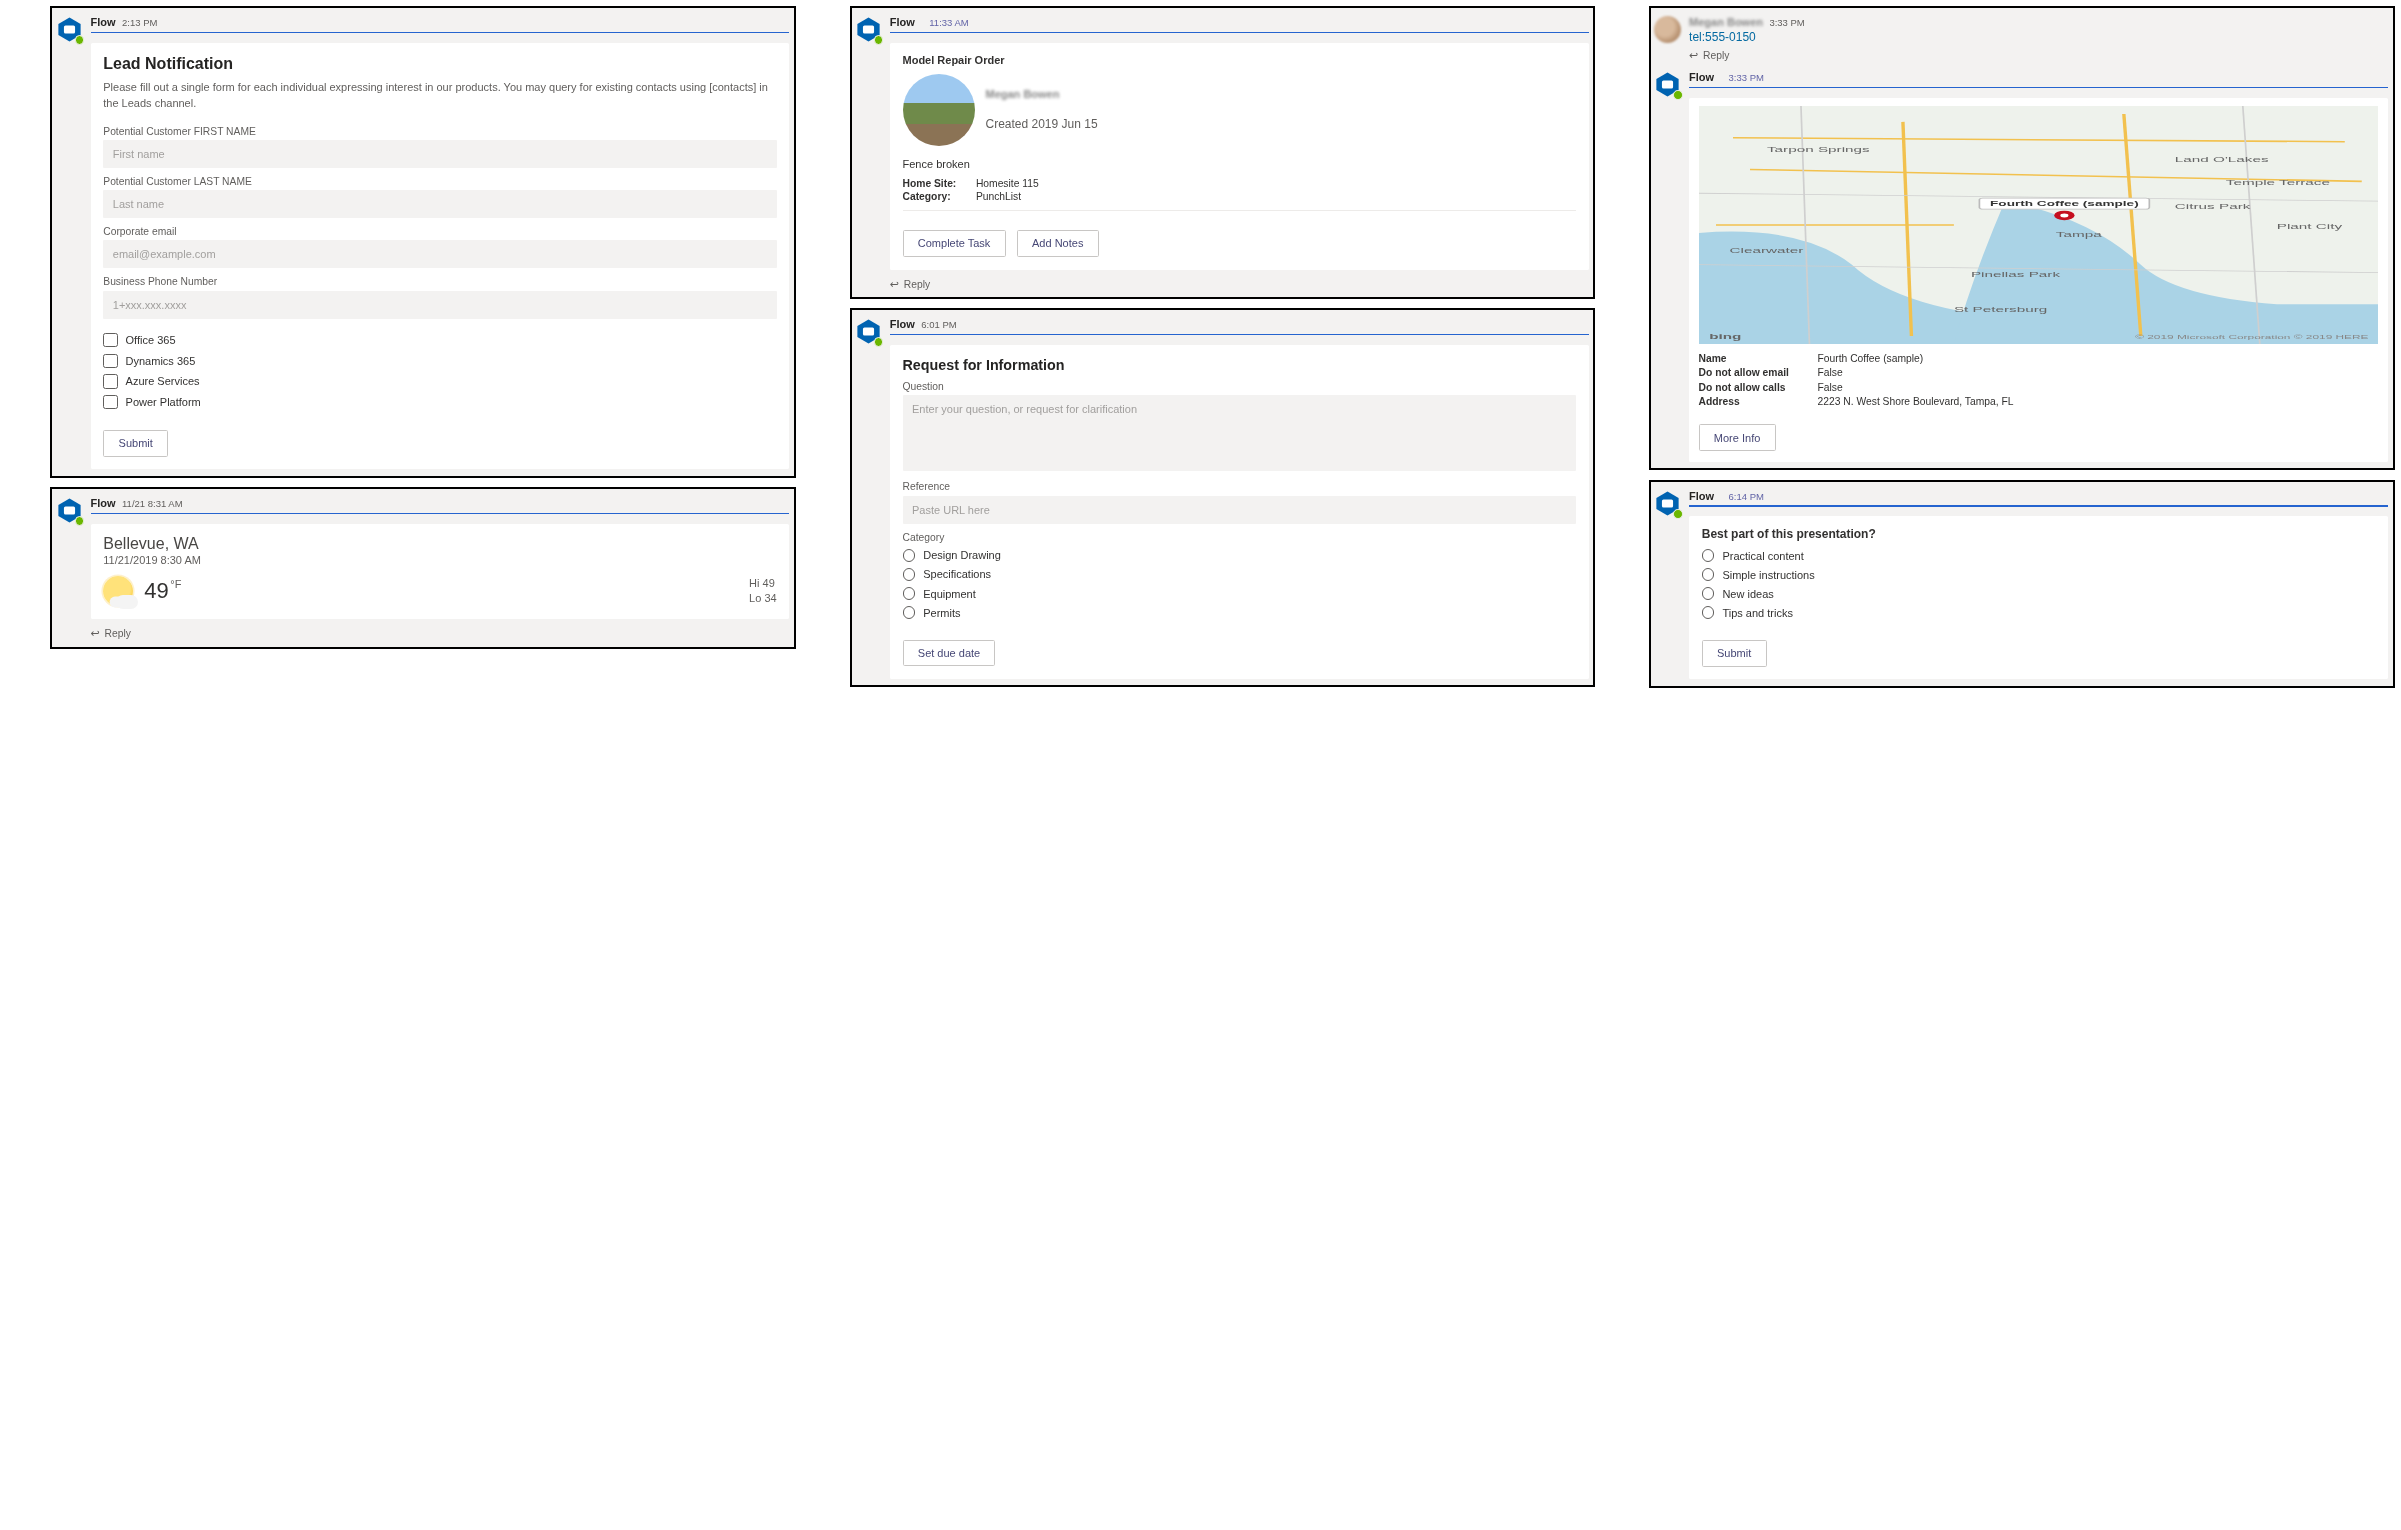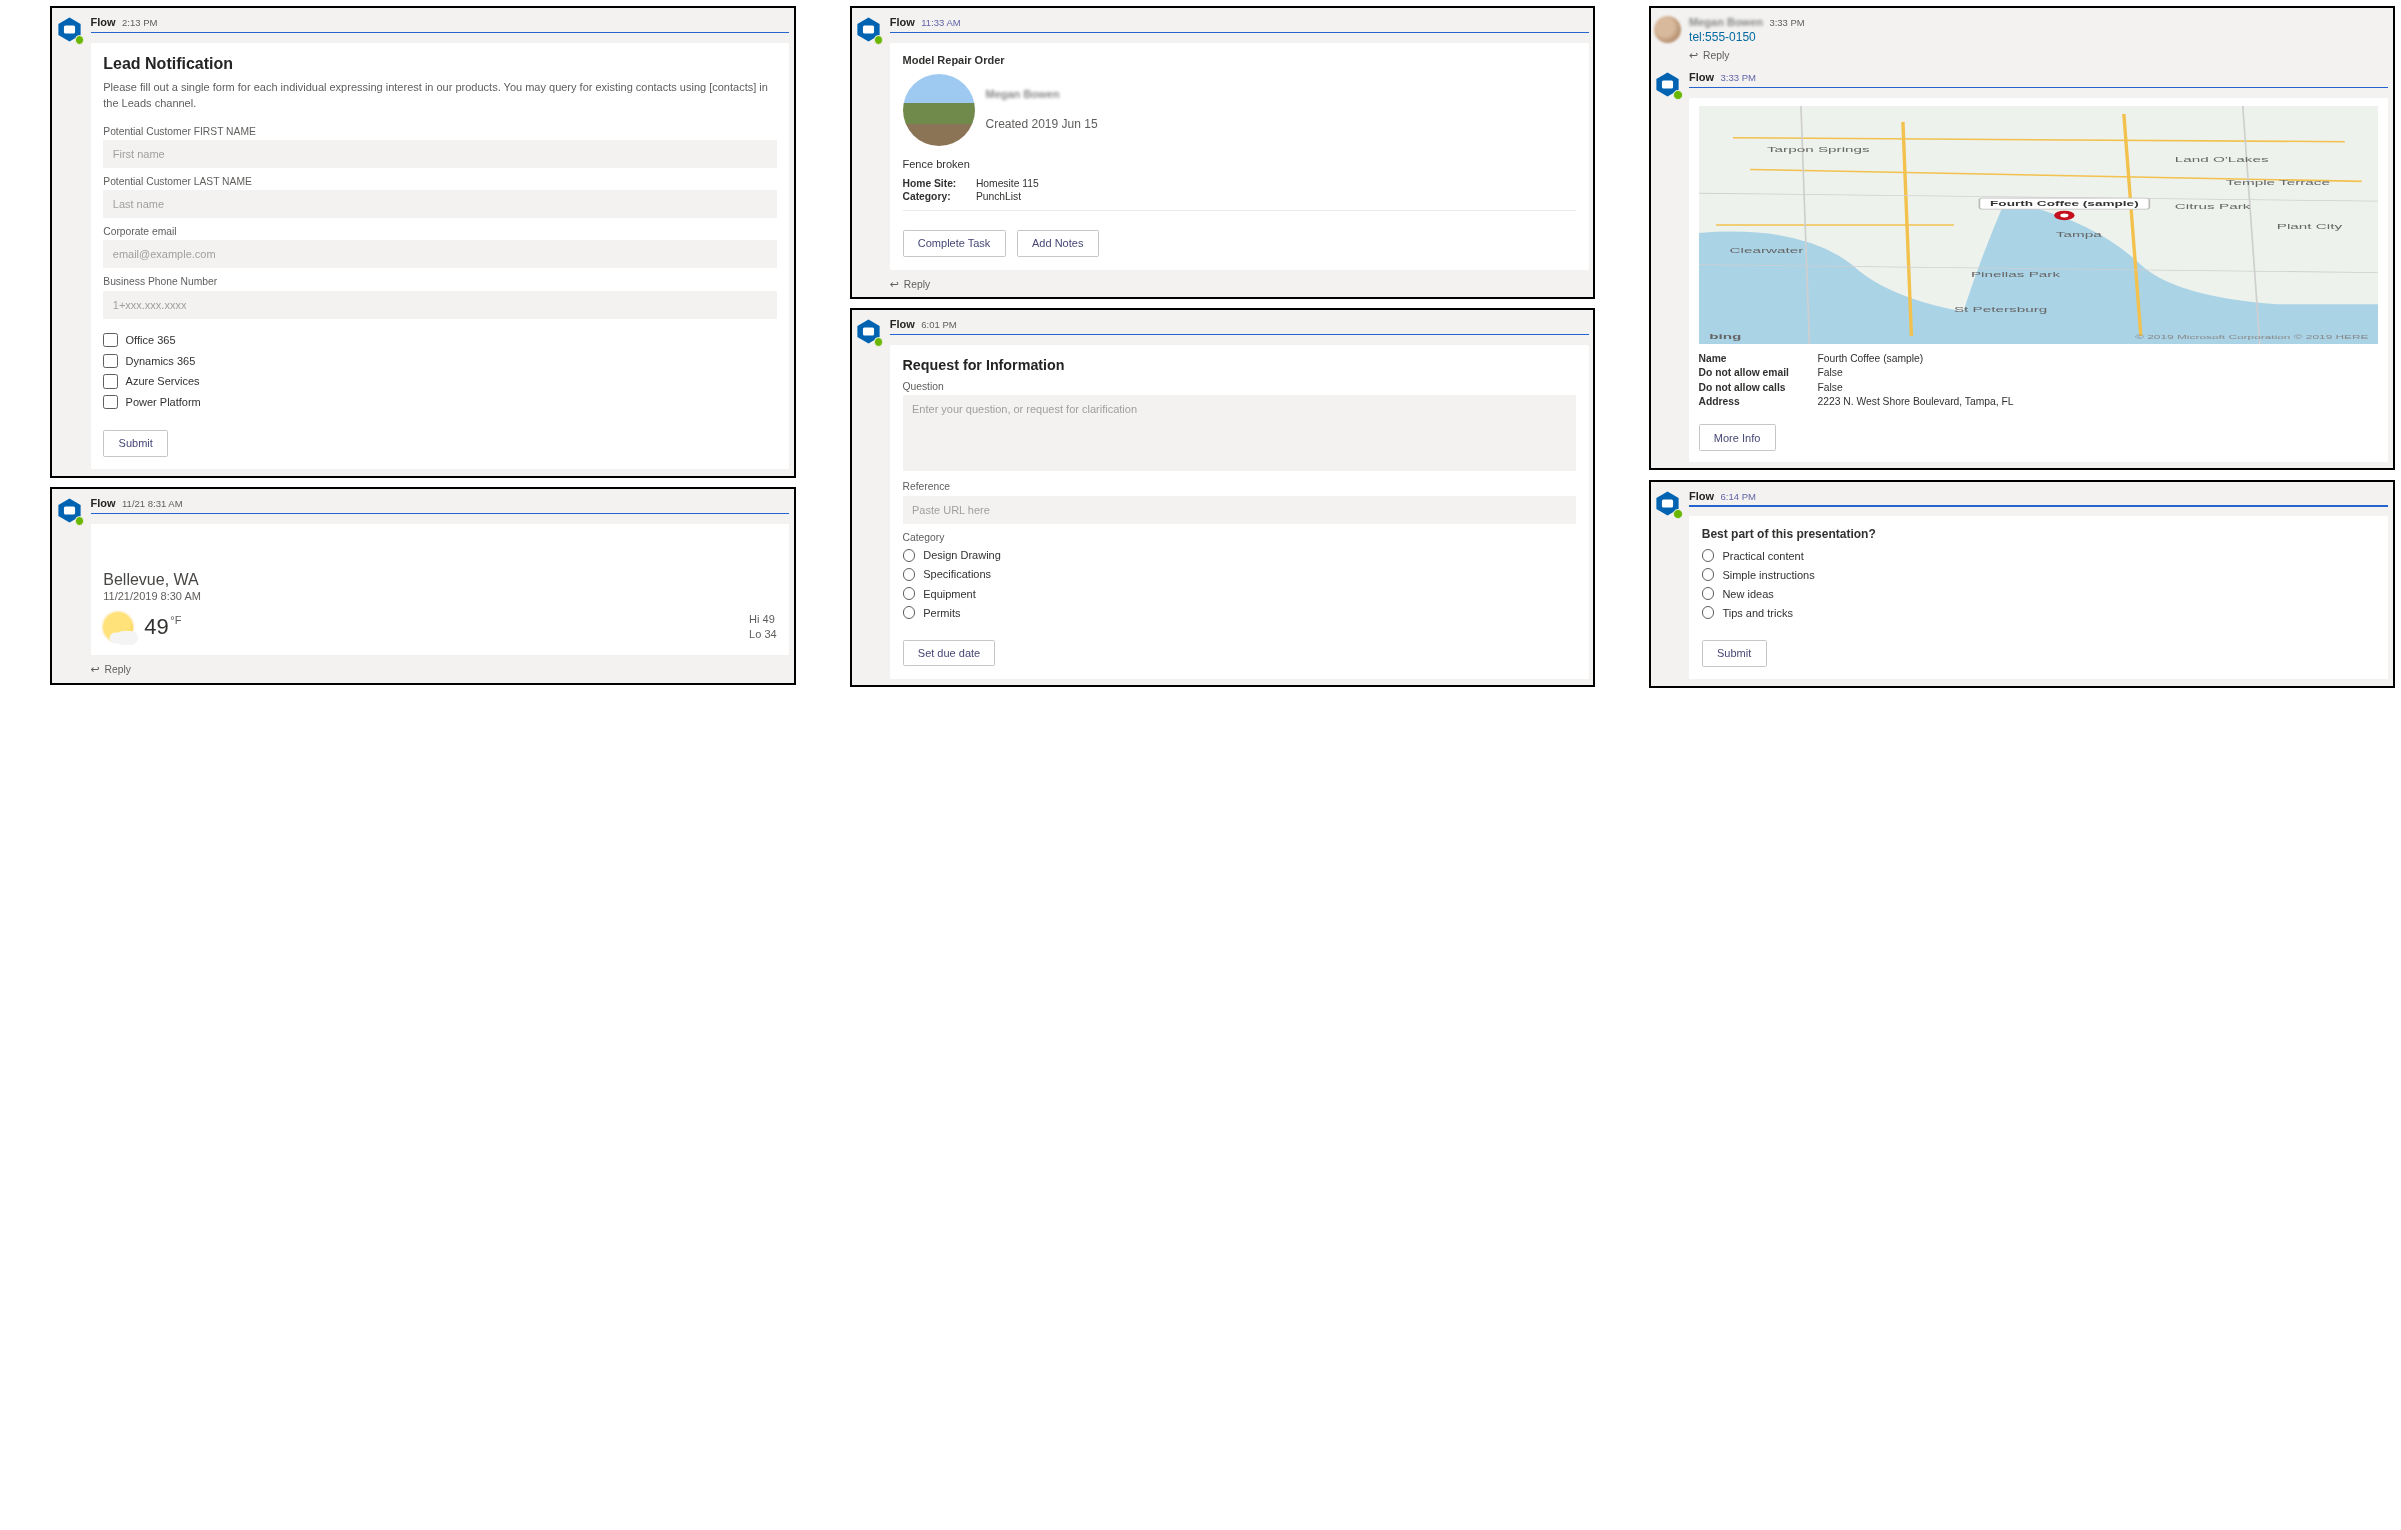--- a/index.html
+++ b/index.html
@@ -42,21 +42,21 @@
   .user-avatar {
     width: 27px; height: 27px; border-radius: 50%;
     background: radial-gradient(circle at 40% 40%, #d8b99c 0 40%, #b58f6e 70%);
     margin-top: 4.8px; flex: 0 0 auto;
     filter: blur(0.8px);
   }
   .meta { display: flex; gap: 6.4px; align-items: baseline; margin: 4.8px 0 1.6px; }
   .meta .sender { font-weight: 700; color: #252423; }
   .meta .sender.blur { filter: blur(1.6px); color: #888; }
   .meta .time { color: #605e5c; font-size: 9.5px; }
-  .meta .time.link { color: #6264a7; }
+  .meta .time.link { color: #6264a7; margin-left: 8px; }
   .rule {
     height: 1.6px; background: #2564cf; margin: 3.2px 0 9.5px;
   }
   .card {
     background: #fff;
     padding: 11px 12.7px 12.7px;
     border-radius: 1.6px;
   }
   h2.title { font-size: 16px; font-weight: 600; margin: 1.6px 0 6.4px; color: #252423; }
   h3.title { font-size: 14.3px; font-weight: 600; margin: 1.6px 0 6.4px; color: #252423; }
@@ -123,21 +123,21 @@
     position:relative;
   }
   .sun::after{
     content:""; position:absolute; right:-4.8px; bottom:-3.2px;
     width:22px; height:14.3px; background:#f4f4f4; border-radius:9.5px;
     box-shadow:-8px 0 0 -1.6px #f4f4f4;
   }
   .temp { font-size: 22px; font-weight: 400; color:#323130; }
   .unit { font-size: 11px; vertical-align: top; margin-left:1.6px; color:#605e5c;}
   .hilo { margin-left:auto; text-align:left; color:#605e5c; font-size:11px; line-height:1.4;}
-  .loc { font-size: 16px; color:#484644; margin-bottom:1.6px;margin-top:36px;}
+  .loc { font-size: 16px; color:#484644; margin-bottom:1.6px;}
   .loc-time { color:#605e5c; font-size:11px; margin-bottom:9.5px;}
 </style>
 </head>
 <body>
 
 <div class="grid">
 
   <div class="col">
 
     <div class="panel">

